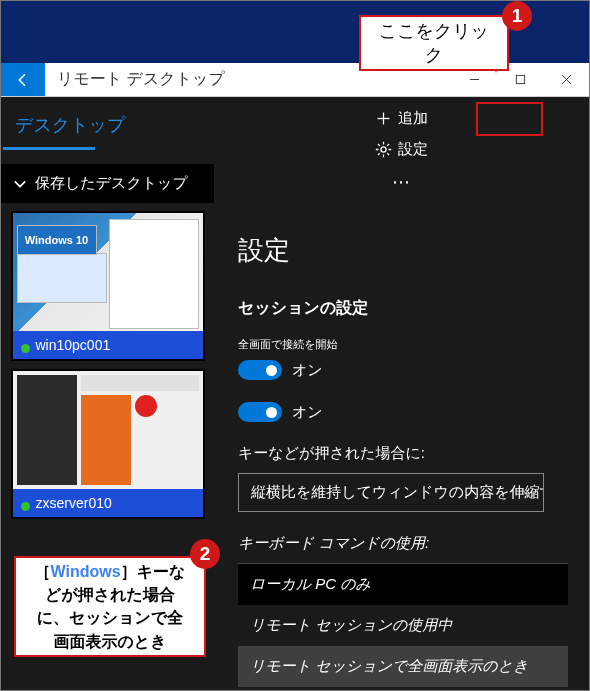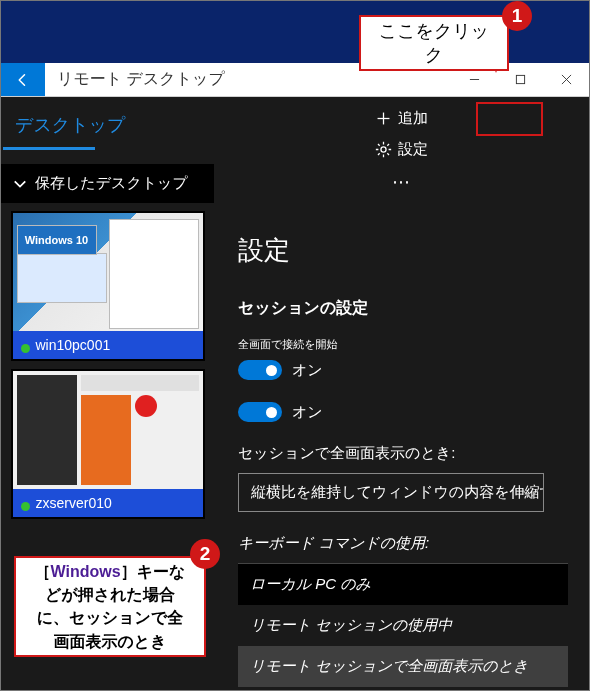--- a/index.html
+++ b/index.html
@@ -236,21 +236,21 @@
   }
   .callout-1 { top: 14px; left: 358px; width: 150px; text-align: center; }
   .callout-2 {
     top: 555px; left: 13px;
     width: 192px;
     font-size: 16px;
     line-height: 1.45;
     font-weight: 700;
     text-align: center;
   }
-  .callout-2 .hl { color: #4c1d95; }
+  .callout-2 .hl { color: #3b82f6; }
   .badge {
     position: absolute;
     width: 30px; height: 30px;
     background: #d01818;
     color: #fff;
     border-radius: 50%;
     display: flex;
     align-items: center;
     justify-content: center;
     font-size: 19px;
@@ -399,21 +399,21 @@
         <div class="setting-row">
           <div class="toggle">
             <div class="toggle-track">
                 <div class="toggle-thumb"></div>
               </div>
             <span class="toggle-state">オン</span>
           </div>
         </div>
 
         <div class="setting-row">
-          <div class="field-label">セッションで全画面表示のとき:</div>
+          <div class="field-label">キーなどが押された場合に:</div>
           <div class="select-box">
             <span>縦横比を維持してウィンドウの内容を伸縮す</span>
           </div>
         </div>
 
         <div class="kb-group">
           <div class="field-label">キーボード コマンドの使用:</div>
           <div class="kb-options">
             <div class="kb-option selected">ローカル PC のみ</div>
             <div class="kb-option normal">リモート セッションの使用中</div>

